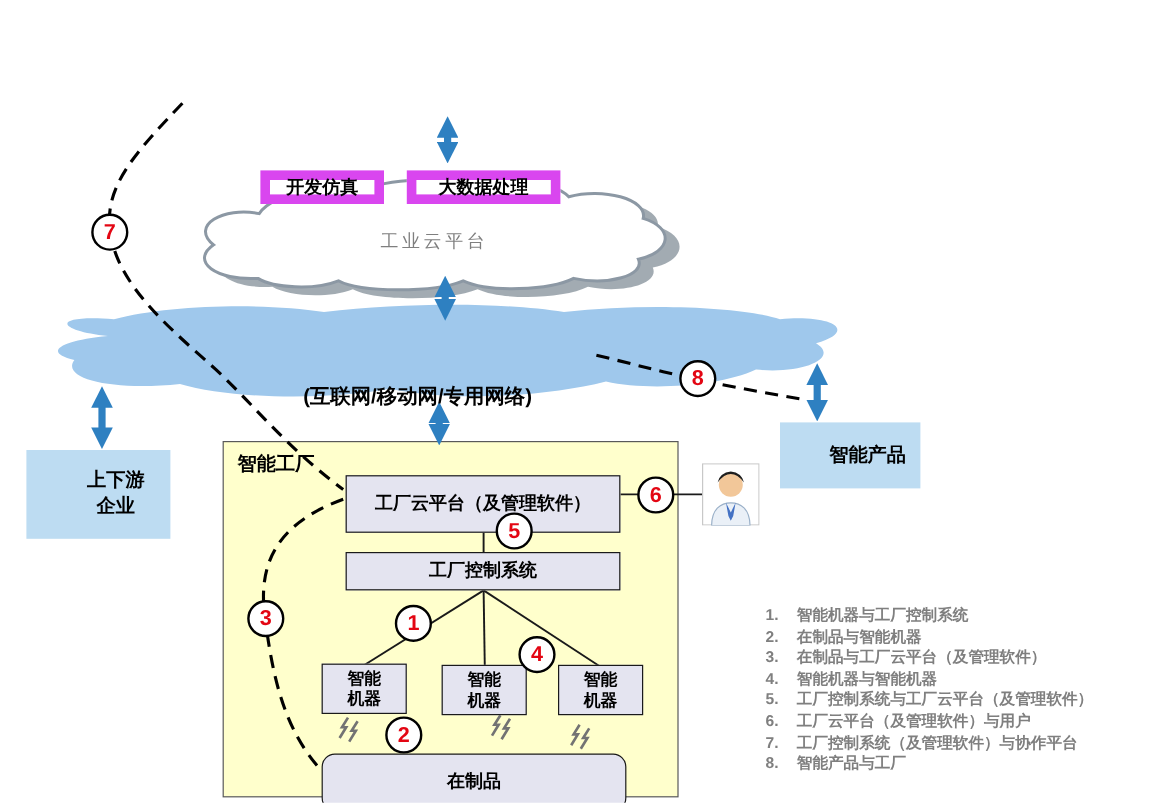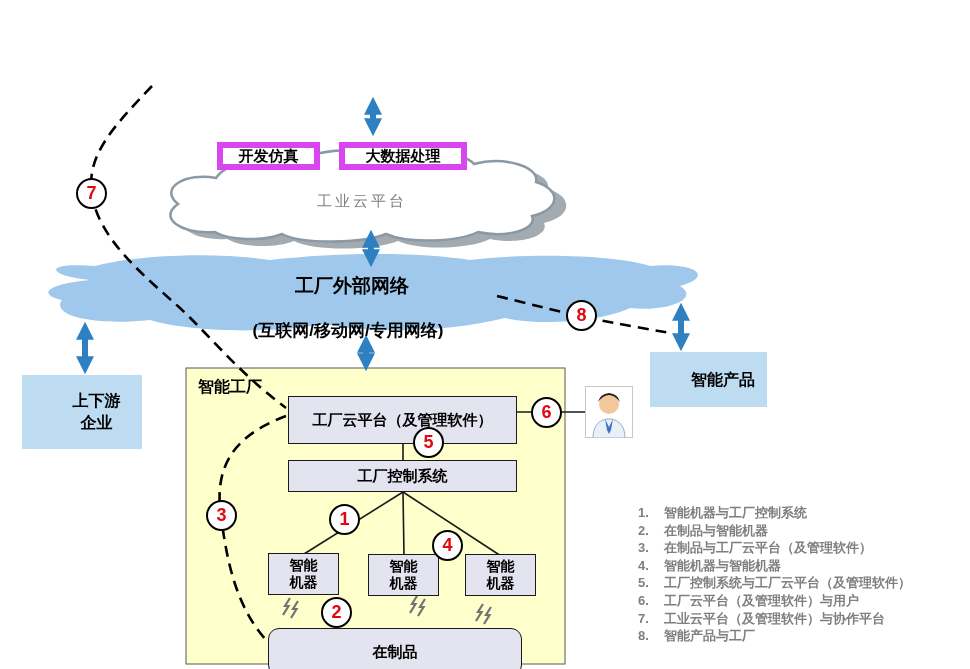--- a/index.html
+++ b/index.html
@@ -4,21 +4,21 @@
 <style>
   :root{
     --accent:#2E80C1; --band:#9FC8EC; --sidebox:#BDDCF2; --factory_bg:#FFFFCC;
     --inner_bg:#E4E4F0; --red:#E30613; --gray:#7F7F7F; --cloud_stroke:#8C98A4; --shadow:#98A2AA;
   }
   *{box-sizing:border-box;margin:0;padding:0;}
   body{font-family:"Liberation Sans","DejaVu Sans",sans-serif;background:#fff;}
   .stage{position:relative;width:970px;height:669px;background:#fff;overflow:hidden;}
   .stage svg.canvas{position:absolute;left:0;top:0;}
   .abs{position:absolute;}
-  .wbox{background:#fff;border:6px solid #d946ef;display:flex;align-items:center;justify-content:center;
+  .wbox{background:#fff;border:8px solid #d946ef;display:flex;align-items:center;justify-content:center;
         font-weight:bold;font-size:15px;color:#000;}
   .bluebox{background:var(--sidebox);display:flex;flex-direction:column;align-items:center;justify-content:center;
         font-weight:bold;font-size:16px;color:#000;line-height:1.35;padding-left:29px;}
   .innerbox{background:var(--inner_bg);border:1.5px solid #1a1a1a;display:flex;flex-direction:column;
         align-items:center;justify-content:center;font-weight:bold;font-size:15px;color:#000;line-height:1.25;}
   .cloud-label{color:var(--gray);font-family:"Liberation Serif","DejaVu Serif",serif;
         font-size:15px;letter-spacing:3px;text-align:center;}
   .net-title{font-size:19px;font-weight:bold;color:#000;text-align:center;}
   .net-sub{font-size:17px;font-weight:bold;color:#000;text-align:center;}
   .factory-label{font-size:16px;font-weight:bold;color:#000;}
@@ -98,21 +98,20 @@
 
   <div class="abs wbox" style="left:217px;top:142px;width:103px;height:28px;">
     <span>开发仿真</span>
   </div>
   <div class="abs wbox" style="left:339px;top:142px;width:128px;height:28px;">
     <span>大数据处理</span>
   </div>
 
   <div class="abs cloud-label" style="left:262px;top:192px;width:200px;">工业云平台</div>
 
-  <div class="abs net-title" style="left:202px;top:273px;width:300px;">工厂外部网络</div>
   <div class="abs net-sub" style="left:172px;top:301px;width:352px;margin-top:18px;">(互联网/移动网/专用网络)</div>
 
   <div class="abs bluebox" style="left:22px;top:375px;width:120px;height:74px;">
     <span>上下游</span>
     <span>企业</span>
   </div>
   <div class="abs bluebox" style="left:650px;top:352px;width:117px;height:55px;">
     <span>智能产品</span>
   </div>
 
@@ -181,21 +180,21 @@
     <div class="legend-row">
       <span class="legend-num">5.</span>
       <span class="legend-text">工厂控制系统与工厂云平台（及管理软件）</span>
     </div>
     <div class="legend-row">
       <span class="legend-num">6.</span>
       <span class="legend-text">工厂云平台（及管理软件）与用户</span>
     </div>
     <div class="legend-row">
       <span class="legend-num">7.</span>
-      <span class="legend-text">工业云平台（及管理软件）与协作平台</span>
+      <span class="legend-text">工厂控制系统（及管理软件）与协作平台</span>
     </div>
     <div class="legend-row">
       <span class="legend-num">8.</span>
       <span class="legend-text">智能产品与工厂</span>
     </div>
   </div>
 
 </div>
 
 </body></html>

